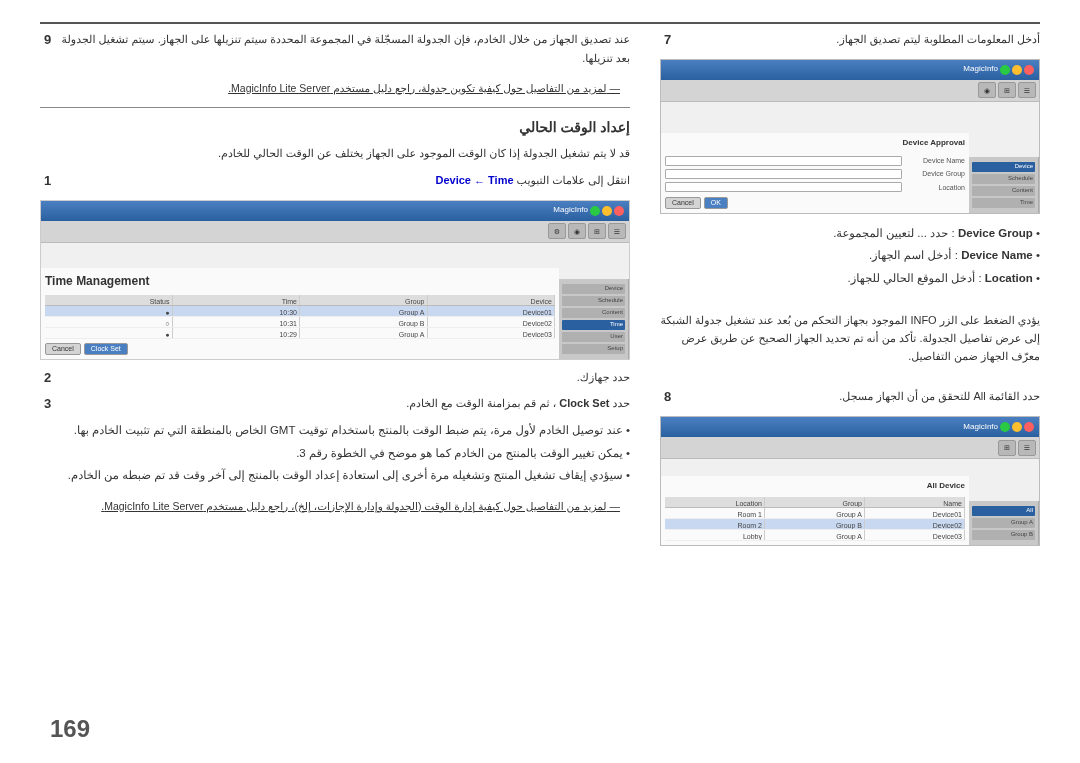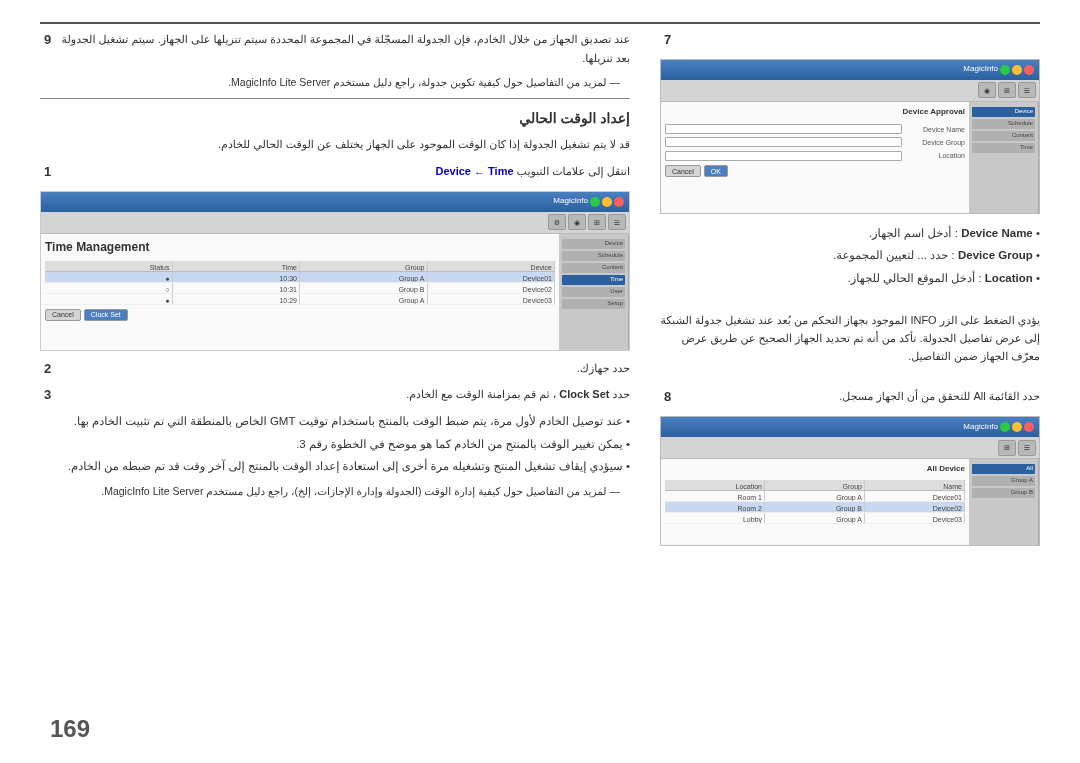--- a/index.html
+++ b/index.html
@@ -125,20 +125,21 @@
       font-size: 7px;
       display: flex;
       align-items: center;
       justify-content: center;
     }
 
     .ui-body {
       display: flex;
       flex: 1;
       overflow: hidden;
+      align-items: flex-end;
     }
 
     .ui-sidebar {
       width: 70px;
       background: #c8c8c8;
       border-right: 1px solid #aaa;
       padding: 3px;
     }
 
     .ui-sidebar-item {
@@ -276,22 +277,23 @@
       direction: rtl;
       color: #333;
     }
 
     .dash-note {
       font-size: 10.5px;
       line-height: 1.6;
       text-align: right;
       direction: rtl;
       color: #333;
-      margin: 5px 0;
+      margin: 11px 0;
       padding-right: 10px;
+      text-decoration: underline;
     }
 
     .dash-note::before {
       content: "— ";
     }
 
     .top-border {
       position: absolute;
       top: 22px;
       left: 40px;
@@ -462,20 +464,23 @@
     </ul>
 
     <div class="dash-note">لمزيد من التفاصيل حول كيفية إدارة الوقت (الجدولة وإدارة الإجازات، إلخ)، راجع دليل مستخدم MagicInfo Lite Server.</div>
 
   </div>
 
   <div class="right-column">
 
     <div class="numbered-step">
       <div class="num-circle">7</div>
+      <div class="step-body">
+        <div class="arabic-para">أدخل المعلومات المطلوبة ليتم تصديق الجهاز.</div>
+      </div>
     </div>
 
     <div class="screenshot-right-top">
       <div class="magicinfo-ui">
         <div class="ui-titlebar">
           <div class="ui-titlebar-btn"></div>
           <div class="ui-titlebar-btn min"></div>
           <div class="ui-titlebar-btn max"></div>
           <span style="color:white;font-size:8px;margin-left:5px;">MagicInfo</span>
         </div>
@@ -509,26 +514,26 @@
               <div class="ui-btn primary">OK</div>
               <div class="ui-btn">Cancel</div>
             </div>
           </div>
         </div>
       </div>
     </div>
 
     <ul class="bullet-list">
       <li>
+        <span class="bold-label">Device Group</span>
+        <span>: حدد ... لتعيين المجموعة.</span>
+      </li>
+      <li>
         <span class="bold-label">Device Name</span>
         <span>: أدخل اسم الجهاز.</span>
-      </li>
-      <li>
-        <span class="bold-label">Device Group</span>
-        <span>: حدد ... لتعيين المجموعة.</span>
       </li>
       <li>
         <span class="bold-label">Location</span>
         <span>: أدخل الموقع الحالي للجهاز.</span>
       </li>
     </ul>
 
     <div class="para-text">يؤدي الضغط على الزر INFO الموجود بجهاز التحكم من بُعد عند تشغيل جدولة الشبكة إلى عرض تفاصيل الجدولة. تأكد من أنه تم تحديد الجهاز الصحيح عن طريق عرض معرّف الجهاز ضمن التفاصيل.</div>
 
     <div class="numbered-step" style="margin-top:8px;">

